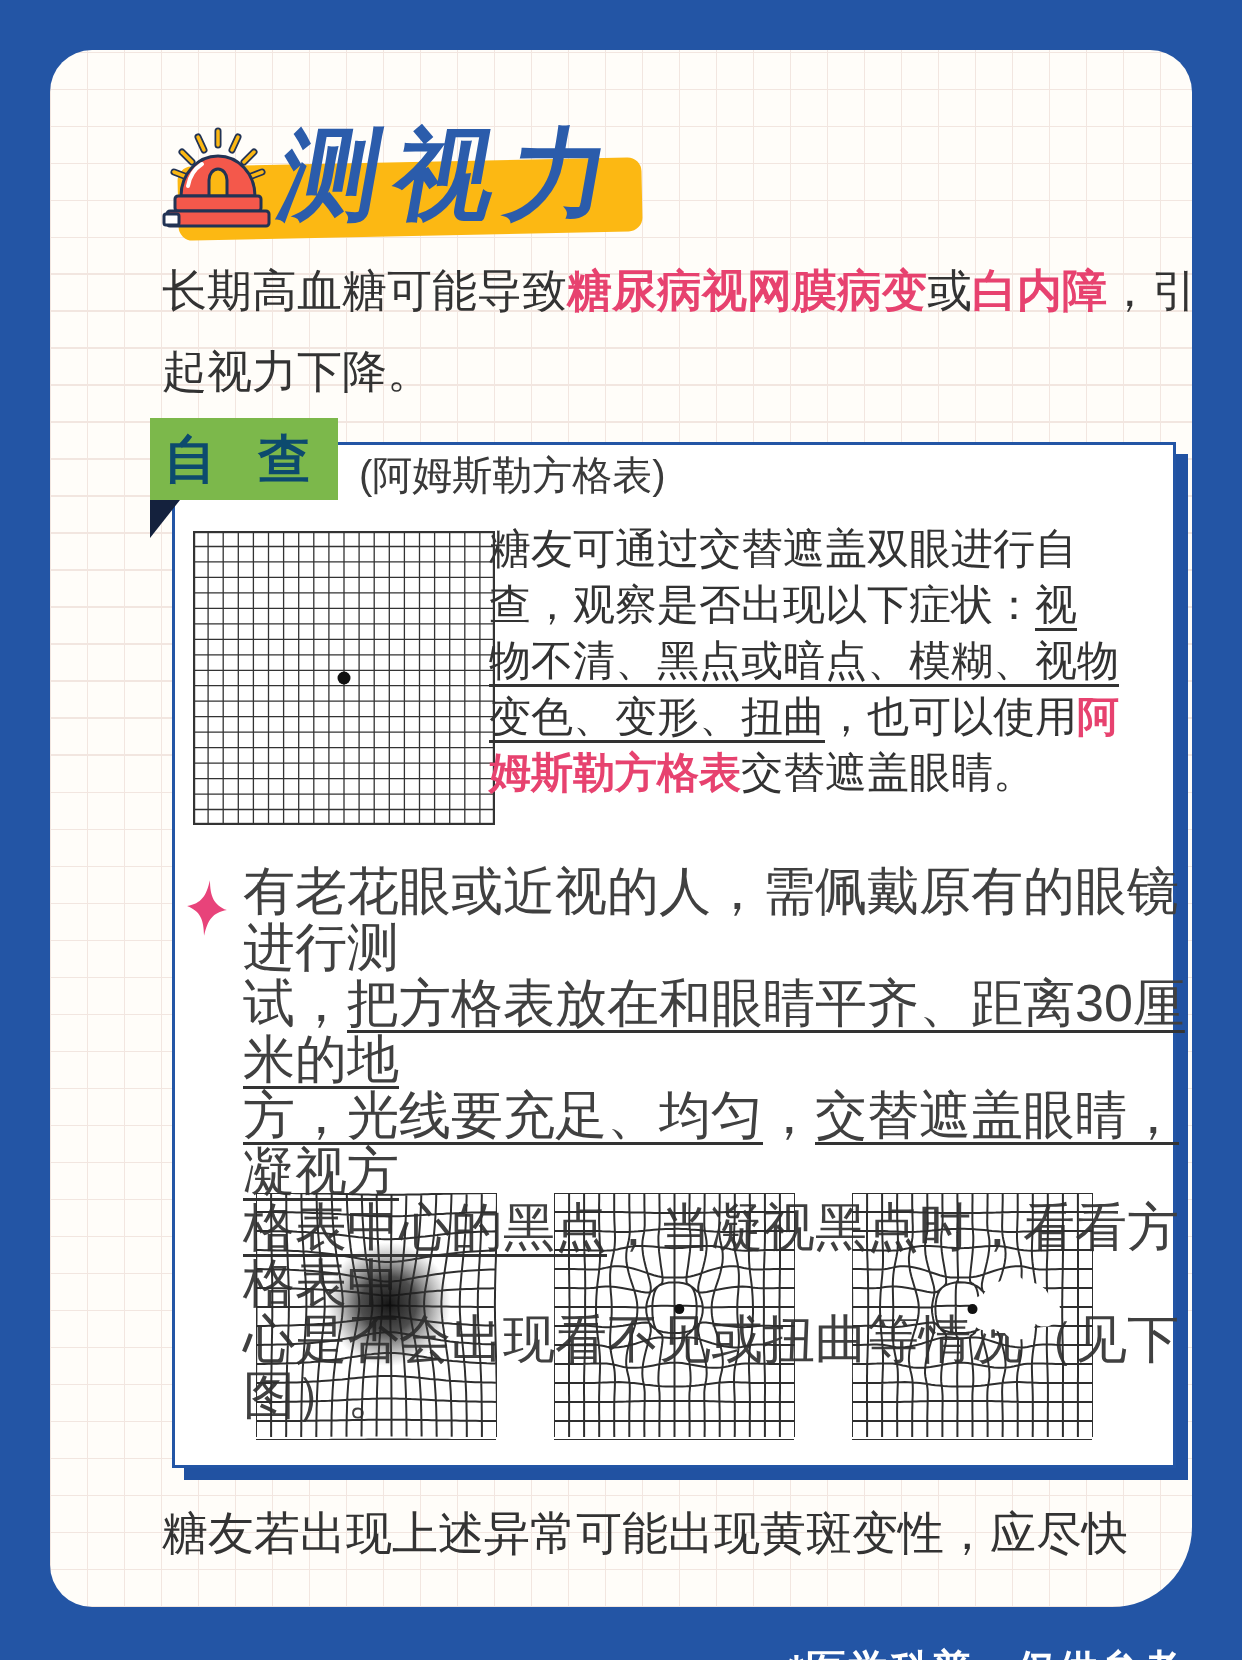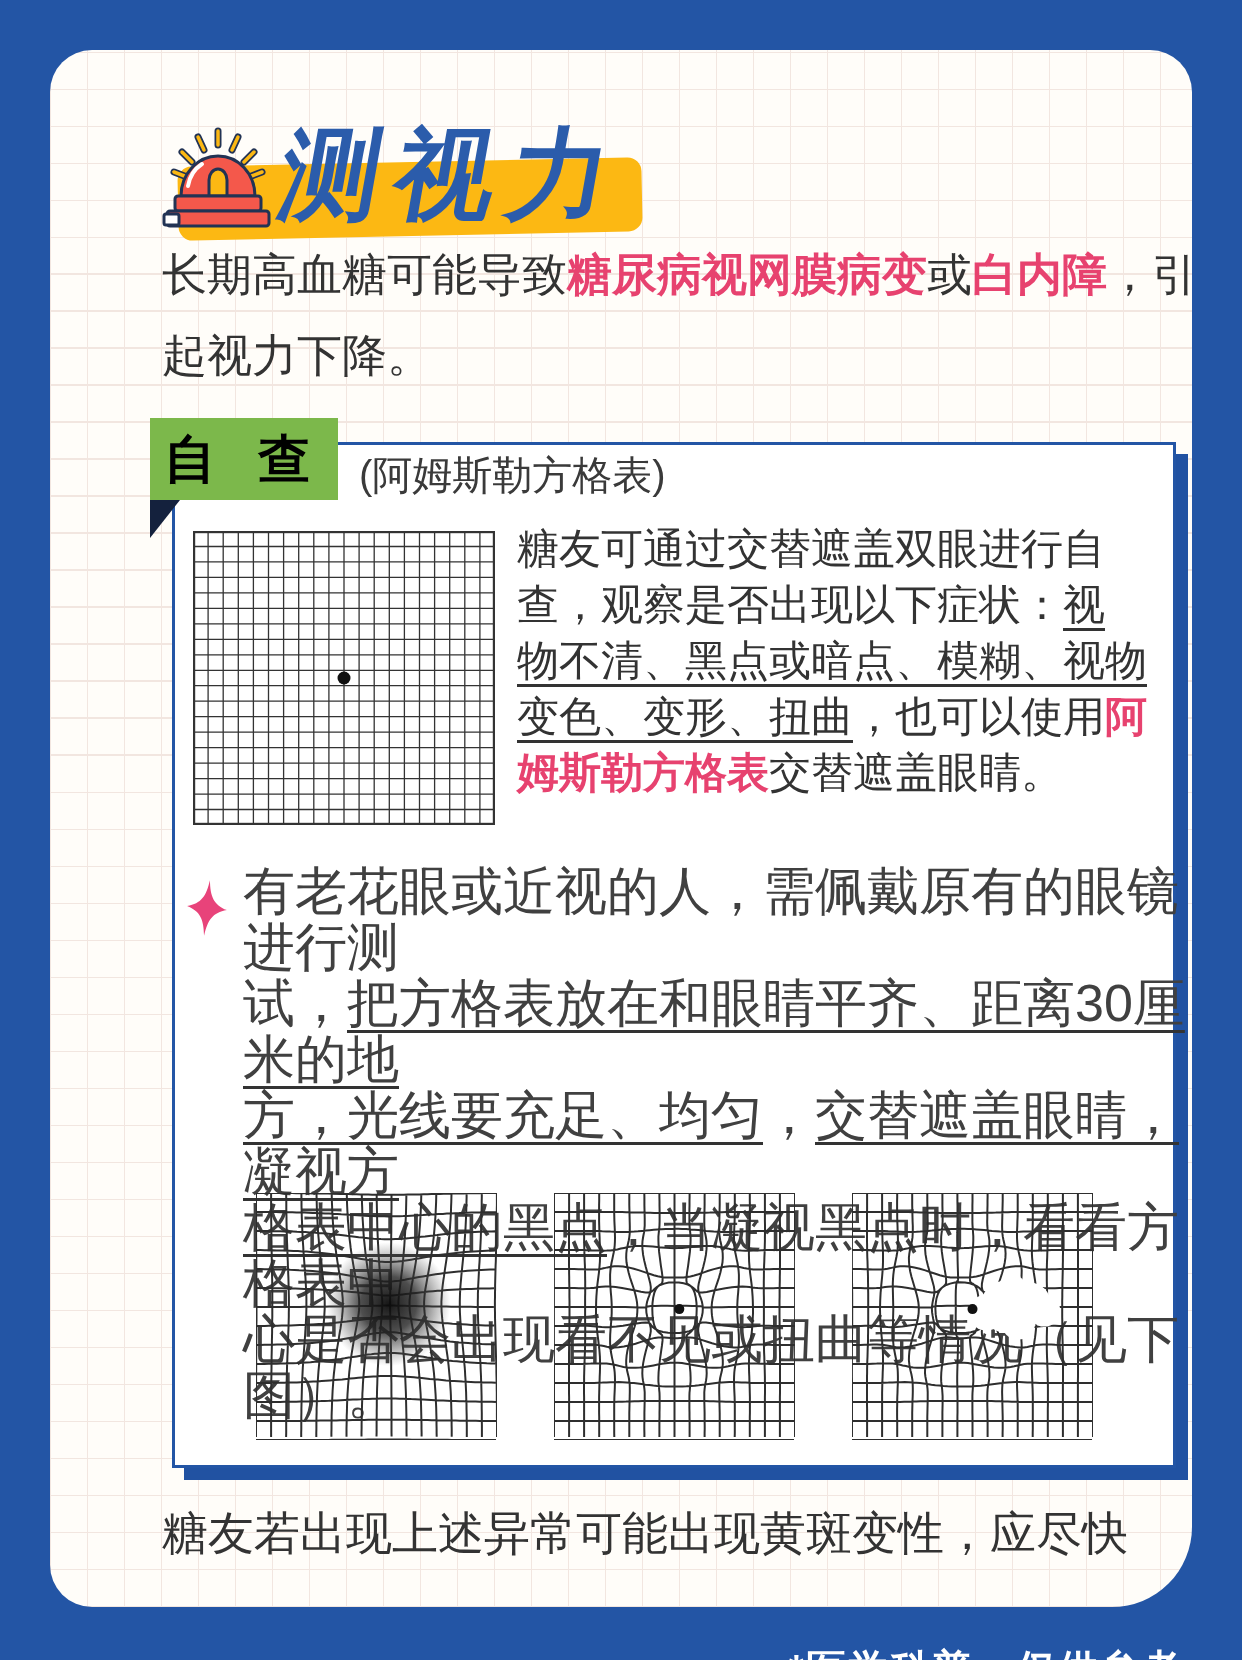--- a/index.html
+++ b/index.html
@@ -25,46 +25,46 @@
     position:absolute;left:128px;top:112px;width:464px;height:74px;
     background:#fcb813;border-radius:14px;transform:rotate(-1.2deg);z-index:1;
   }
   .page-title{
     position:absolute;left:232px;top:64px;z-index:2;
     font-size:100px;line-height:120px;font-weight:800;color:#2b5cab;
     letter-spacing:14px;white-space:nowrap;
   }
   .page-title .skew{display:inline-block;transform:skewX(-10deg);}
   .intro{
-    position:absolute;left:112px;top:184px;width:1040px;
+    position:absolute;left:112px;top:200px;width:1040px;
     font-size:45px;line-height:81px;font-weight:500;color:#333333;
   }
   .hl{color:#e7426f;font-weight:700;}
   .u{text-decoration:underline;text-decoration-thickness:3px;text-underline-offset:9px;text-decoration-color:#333;}
   .badge{
     position:absolute;left:100px;top:368px;width:188px;height:82px;z-index:5;
-    background:#7cb84b;color:#000000;font-size:52px;font-weight:700;
+    background:#7cb84b;color:#0c4a6e;font-size:52px;font-weight:700;
     letter-spacing:14px;text-align:center;line-height:82px;
   }
   .badge-fold{
     position:absolute;left:100px;top:450px;width:0;height:0;z-index:4;
     border-top:38px solid #14213d;border-right:30px solid transparent;
   }
   .card{
     position:absolute;left:122px;top:392px;width:1004px;height:1026px;z-index:2;
     background:#ffffff;border:3px solid #2355a5;
     box-shadow:12px 12px 0 0 #2152a2;box-sizing:border-box;
   }
   .card-label{
     position:absolute;left:184px;top:2px;
     font-size:40px;line-height:56px;font-weight:500;color:#3a3a3a;text-align:right;
   }
   .amsler-wrap{position:absolute;left:18px;top:86px;}
   .card-para{
-    position:absolute;left:342px;top:76px;width:668px;
+    position:absolute;left:314px;top:76px;width:668px;
     font-size:42px;line-height:56px;font-weight:500;color:#333333;
   }
   .tip-row{position:absolute;left:12px;top:418px;display:flex;align-items:flex-start;}
   .tip-star{margin-top:16px;flex:0 0 auto;}
   .tip-text{
     margin-left:16px;width:944px;
     font-size:52px;line-height:56px;font-weight:500;color:#404040;
   }
   .examples{
     position:absolute;left:0;top:748px;width:100%;

